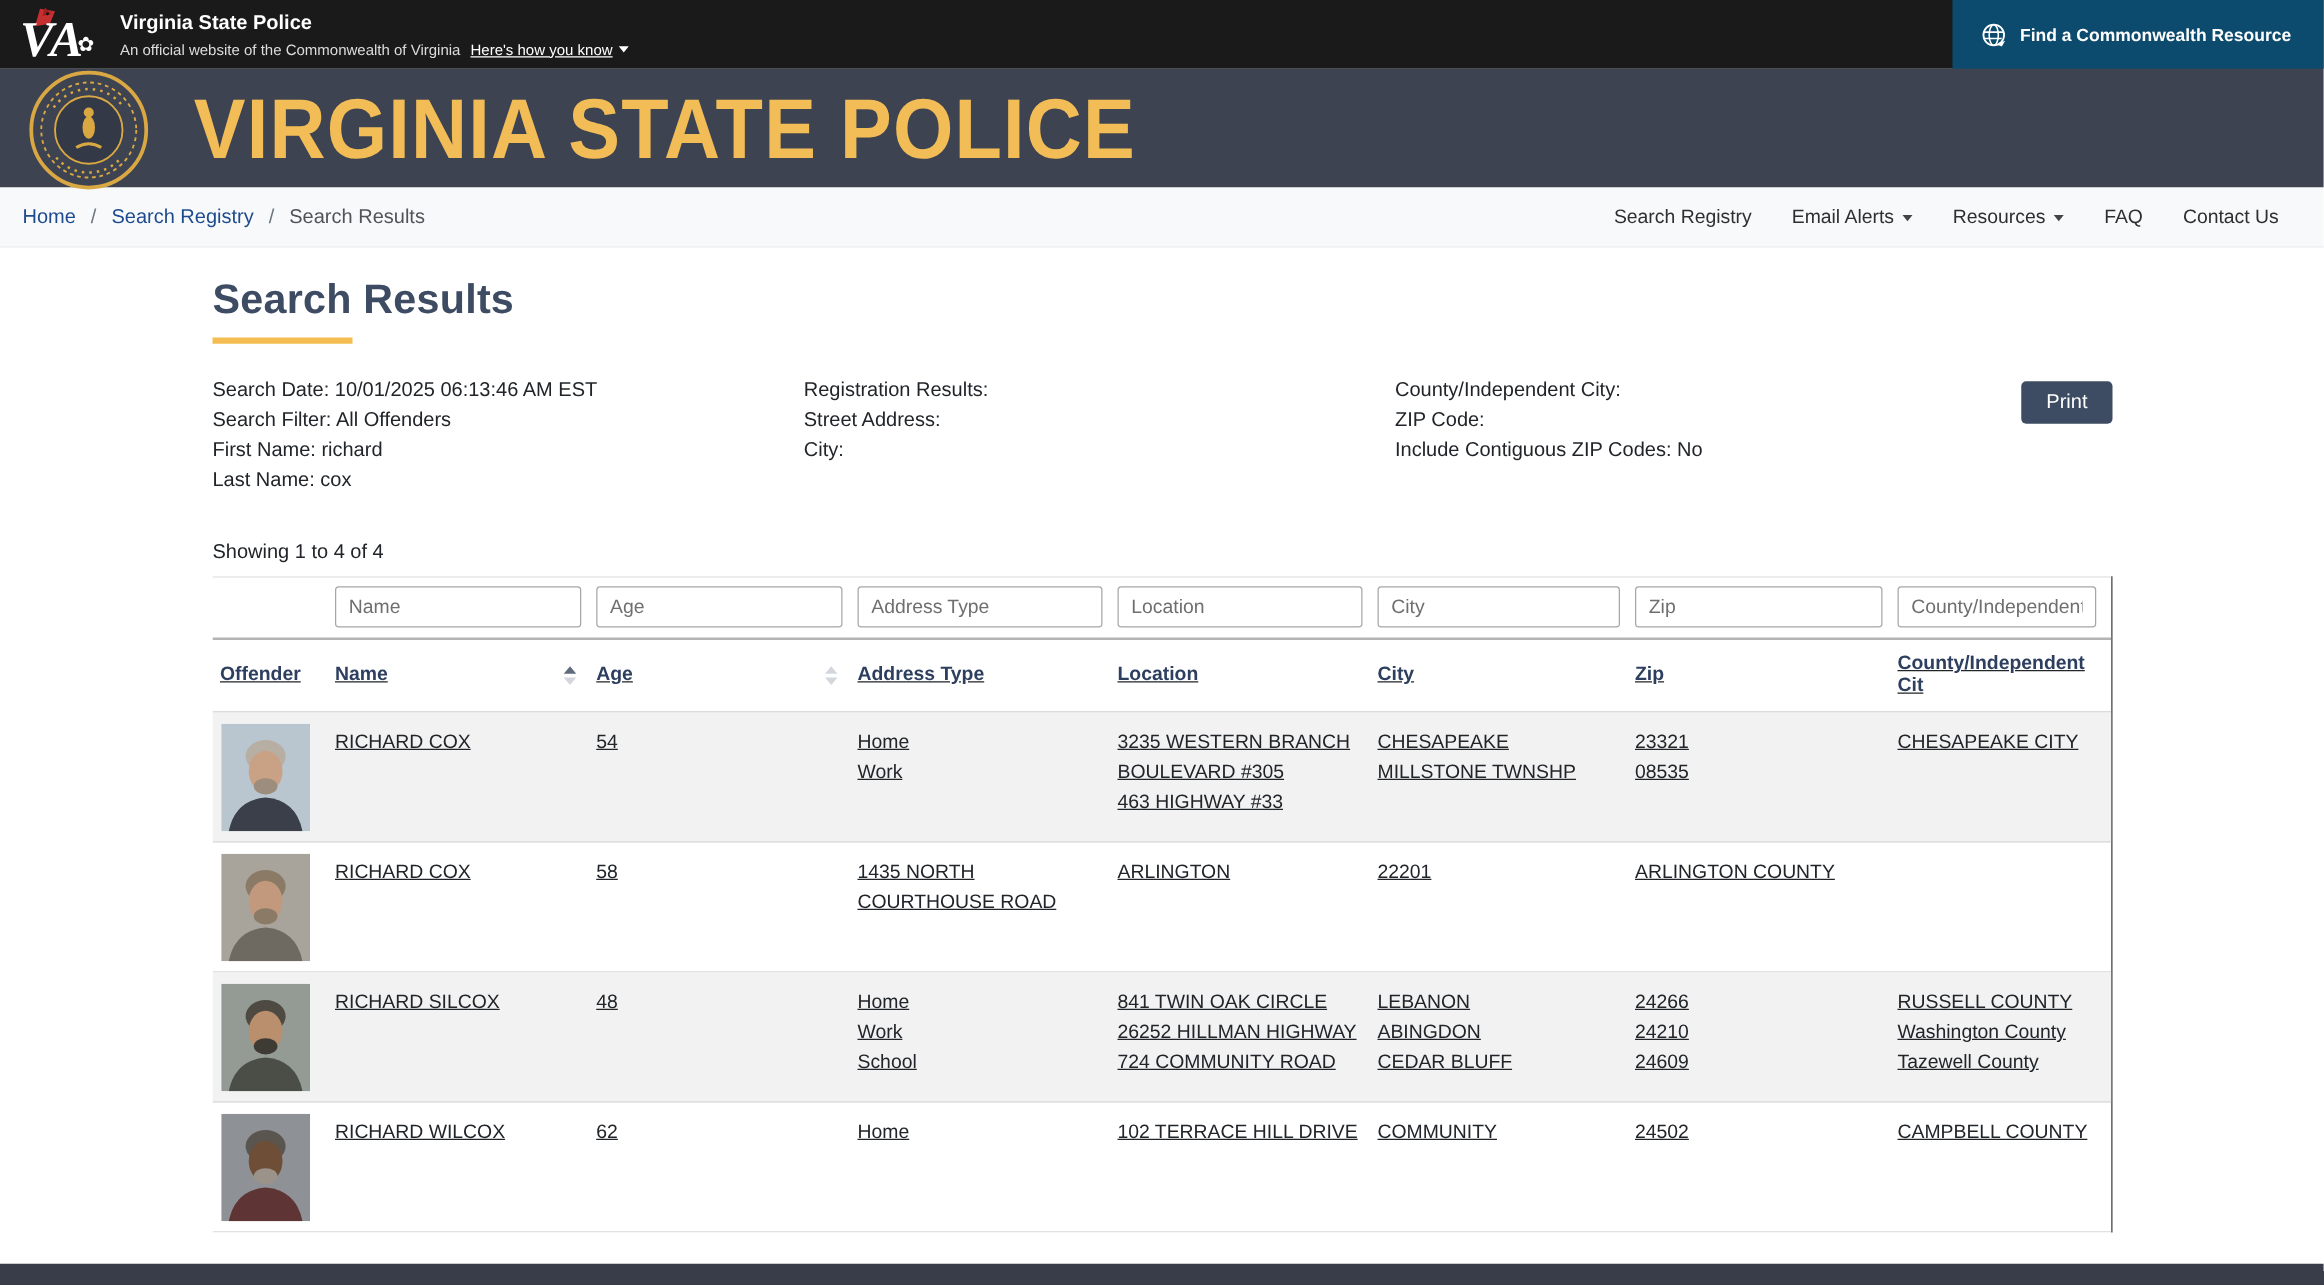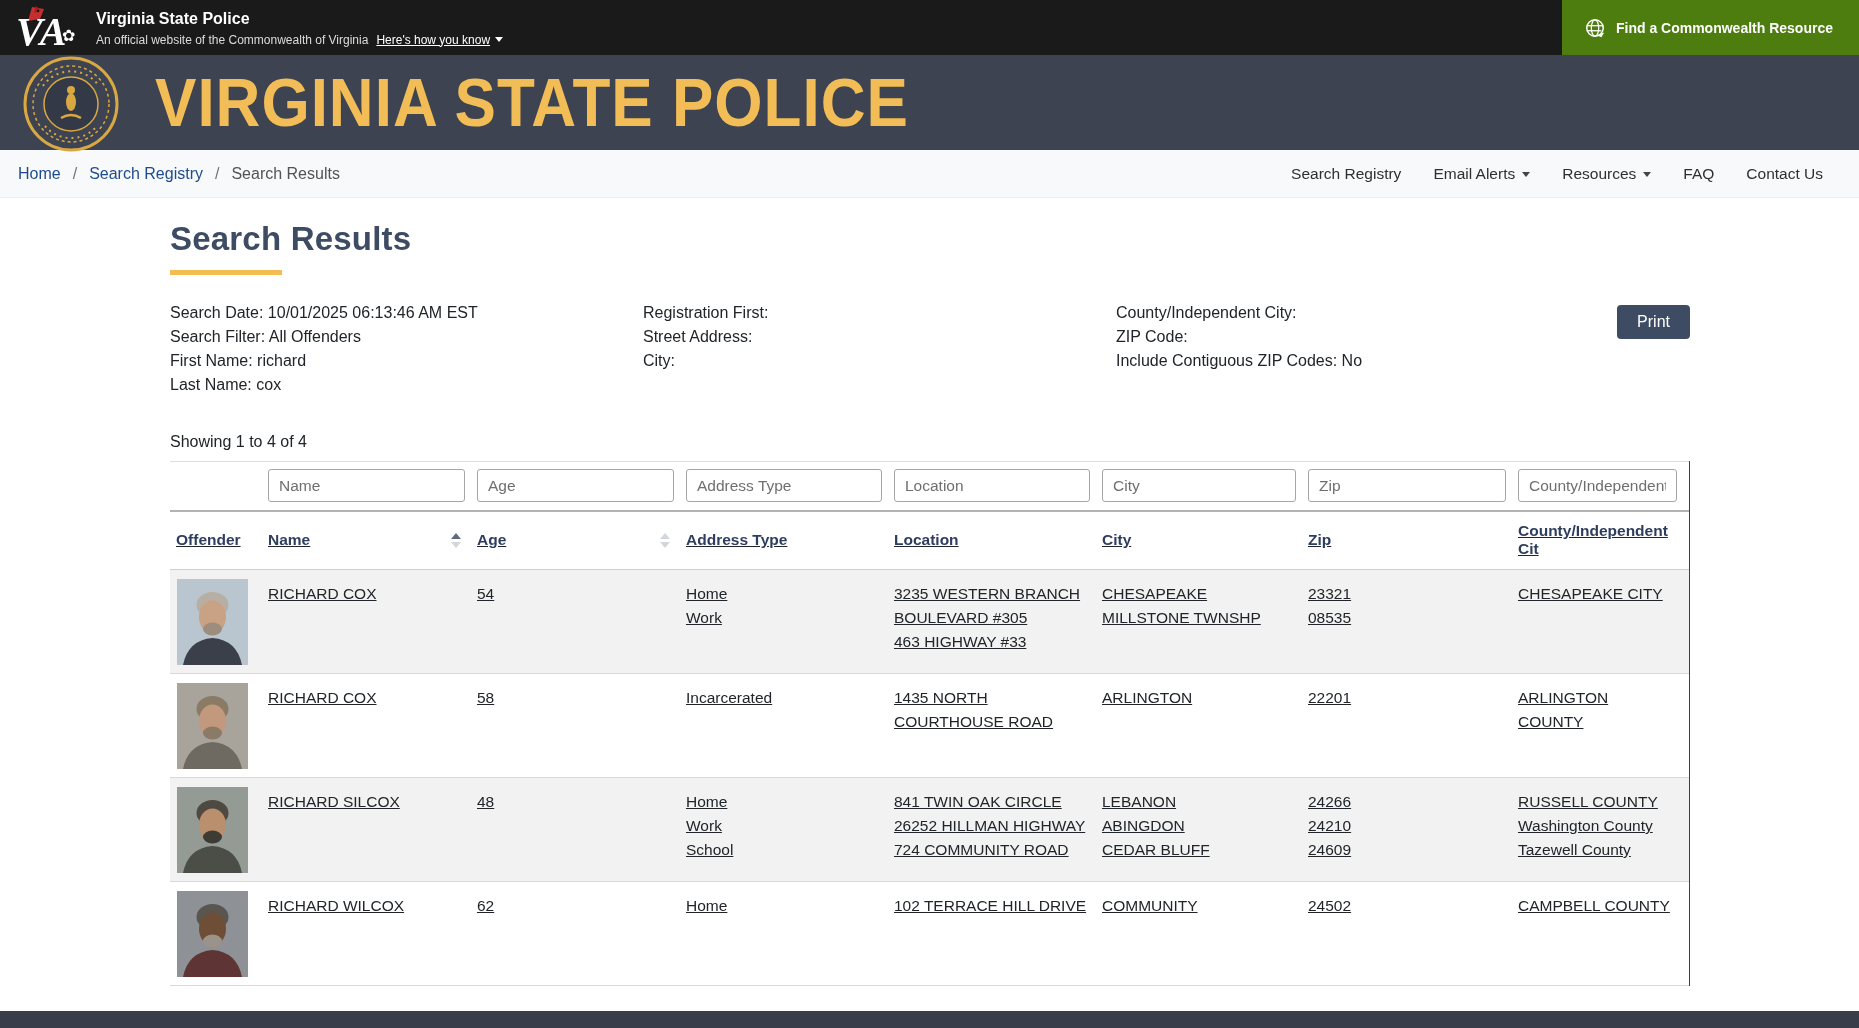--- a/index.html
+++ b/index.html
@@ -7,21 +7,21 @@
   body { font-family: "Liberation Sans", sans-serif; background: #ffffff; position: relative; color: #212529; }
 
   
   .topbar { height: 55px; background: #1a1a1a; display: flex; align-items: stretch; justify-content: space-between; }
   .topbar-left { display: flex; align-items: center; padding-left: 14px; gap: 16px; }
   .va-logo { width: 66px; height: 46px; flex: 0 0 auto; }
   .topbar-agency { color: #ffffff; font-size: 16px; font-weight: bold; line-height: 20px; }
   .topbar-sub { color: #dcdcdc; font-size: 12px; margin-top: 4px; display: flex; align-items: flex-end; gap: 8px; }
   .hyk-link { color: #ffffff; font-weight: normal; text-decoration: underline; cursor: pointer; display: inline-flex; align-items: center; gap: 5px; }
   .caret-down-sm { width: 0; height: 0; border-left: 4px solid transparent; border-right: 4px solid transparent; border-top: 5px solid #ffffff; display: inline-block; }
-  .topbar-right { background: #4d7c0f; display: flex; align-items: center; gap: 10px; padding: 0 26px 0 22px; cursor: pointer; }
+  .topbar-right { background: #0c4a6e; display: flex; align-items: center; gap: 10px; padding: 0 26px 0 22px; cursor: pointer; }
   .topbar-right span { color: #ffffff; font-size: 14px; font-weight: bold; }
 
   
   .banner { height: 95px; background: #3d4350; display: flex; align-items: center; padding-left: 23px; }
   .seal { width: 96px; height: 96px; flex: 0 0 auto; margin-top: 2px; }
   .banner-title { color: #f2bd57; font-size: 64px; font-weight: bold; letter-spacing: 1px; margin-left: 36px; white-space: nowrap; transform: scale(0.97, 1.06); transform-origin: left center; }
 
   
   .navrow { height: 48px; background: #f8f9fa; display: flex; align-items: center; justify-content: space-between; padding: 0 36px 0 18px; border-bottom: 1px solid #eceef0; }
   .breadcrumb { display: flex; align-items: center; gap: 12px; font-size: 16px; }
@@ -153,21 +153,21 @@
   <div class="gold-bar"></div>
 
   <section class="details">
     <div class="col c1">
       <div>Search Date: 10/01/2025 06:13:46 AM EST</div>
       <div>Search Filter: All Offenders</div>
       <div>First Name: richard</div>
       <div>Last Name: cox</div>
     </div>
     <div class="col c2">
-      <div>Registration First:</div>
+      <div>Registration Results:</div>
       <div>Street Address:</div>
       <div>City:</div>
     </div>
     <div class="col c3">
       <div>County/Independent City:</div>
       <div>ZIP Code:</div>
       <div>Include Contiguous ZIP Codes: No</div>
     </div>
     <button class="print-btn">Print</button>
   </section>
@@ -261,23 +261,20 @@
         <rect x="0" y="0" width="71" height="86" fill="#a8a49c"></rect>
         <ellipse cx="35.5" cy="26" rx="16" ry="13" fill="#8a7a66"></ellipse>
         <ellipse cx="35.5" cy="38" rx="13.5" ry="16.5" fill="#c2997c"></ellipse>
         <ellipse cx="35.5" cy="50" rx="9.5" ry="6.5" fill="#8a7a66"></ellipse>
         <path d="M6,86 Q11,61 35.5,59 Q60,61 65,86 Z" fill="#6e6a62"></path>
       </svg>
     </div>
     <div class="tcell"><span>RICHARD COX</span></div>
     <div class="tcell"><span>58</span></div>
     <div class="tcell">
-            <div>Incarcerated</div>
-          </div>
-    <div class="tcell">
             <div>1435 NORTH COURTHOUSE ROAD</div>
           </div>
     <div class="tcell">
             <div>ARLINGTON</div>
           </div>
     <div class="tcell">
             <div>22201</div>
           </div>
     <div class="tcell">
             <div>ARLINGTON COUNTY</div>

